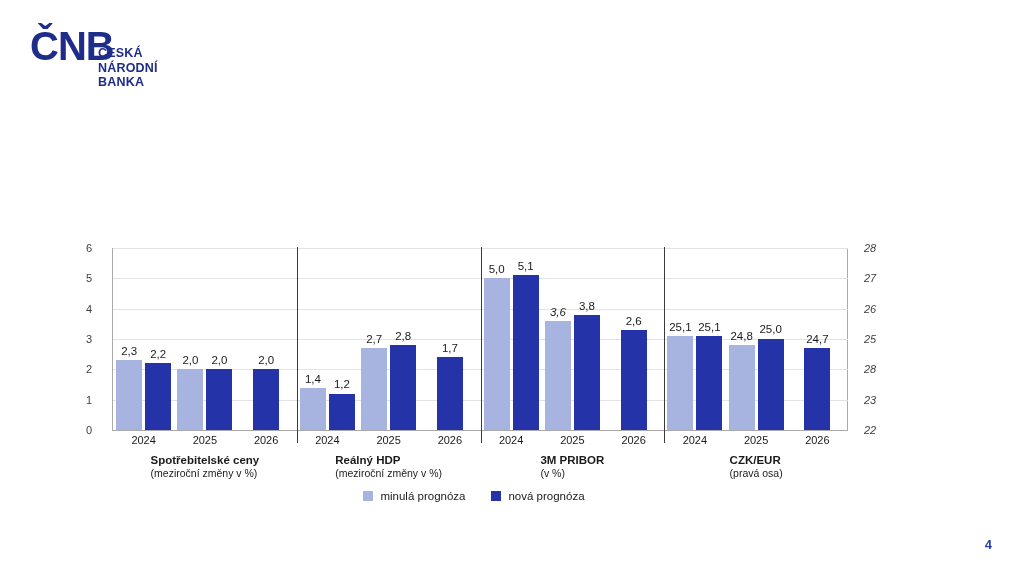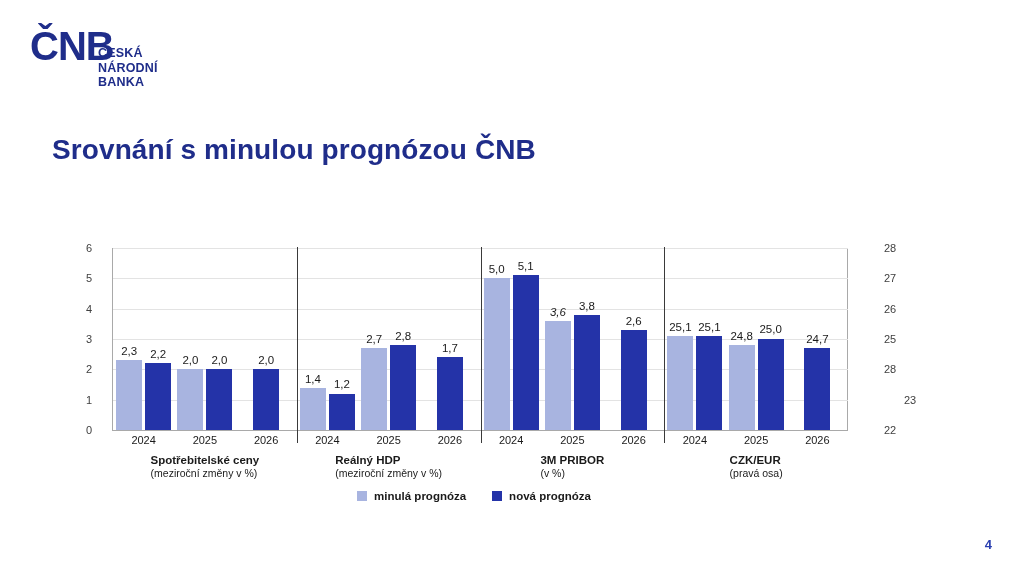--- a/index.html
+++ b/index.html
@@ -105,23 +105,24 @@
   .axis-left { left: 0; }
   .axis-right { right: 0; }
   .axis-left .tick {
     position: absolute;
     right: 8px;
     transform: translateY(-50%);
     text-align: right;
   }
   .axis-right .tick {
     position: absolute;
-    left: 24px;
+    left: 4px;
     transform: translateY(-50%);
     text-align: left;
+    font-style: italic;
   }
   .right-axis-line {
     position: absolute;
     right: 72px;
     top: 8px;
     width: 1px;
     height: 183px;
     background: #a9a9a9;
   }
 
@@ -177,21 +178,20 @@
   
   .legend {
     position: absolute;
     left: 0;
     right: 12px;
     top: 250px;
     display: flex;
     justify-content: center;
     gap: 26px;
     align-items: center;
-    font-weight: bold;
   }
   .legend-item {
     display: flex;
     align-items: center;
     gap: 7px;
     font-size: 11.5px;
     color: #1a1a1a;
   }
   .legend-swatch {
     width: 10px;
@@ -208,39 +208,38 @@
 
   <div class="logo">
     <div class="logo-mark">ČNB</div>
     <div class="logo-words">
       <div>ČESKÁ</div>
       <div>NÁRODNÍ</div>
       <div>BANKA</div>
     </div>
   </div>
 
-  <div class="slide-title">Srovnání s minulou prognózou ČNB</div>
 
   <div class="chart-wrap">
     <div class="axis-left" id="left-axis">
         <div class="tick" style="top: 8px;">6</div>
         <div class="tick" style="top: 38.3333px;">5</div>
         <div class="tick" style="top: 68.6667px;">4</div>
         <div class="tick" style="top: 99px;">3</div>
         <div class="tick" style="top: 129.333px;">2</div>
         <div class="tick" style="top: 159.667px;">1</div>
         <div class="tick" style="top: 190px;">0</div>
       </div>
     <div class="axis-right" id="right-axis">
         <div class="tick" style="top: 8px;">28</div>
         <div class="tick" style="top: 38.3333px;">27</div>
         <div class="tick" style="top: 68.6667px;">26</div>
         <div class="tick" style="top: 99px;">25</div>
         <div class="tick" style="top: 129.333px;">28</div>
-        <div class="tick" style="top: 159.667px; margin-left: 20px;">23</div>
+        <div class="tick" style="top: 159.667px;">23</div>
         <div class="tick" style="top: 190px;">22</div>
       </div>
     <div class="right-axis-line"></div>
     <div class="plot" id="plot">
         <div class="gridline" style="top: 0px;"></div>
         <div class="gridline" style="top: 30.3333px;"></div>
         <div class="gridline" style="top: 60.6667px;"></div>
         <div class="gridline" style="top: 91px;"></div>
         <div class="gridline" style="top: 121.333px;"></div>
         <div class="gridline" style="top: 151.667px;"></div>

